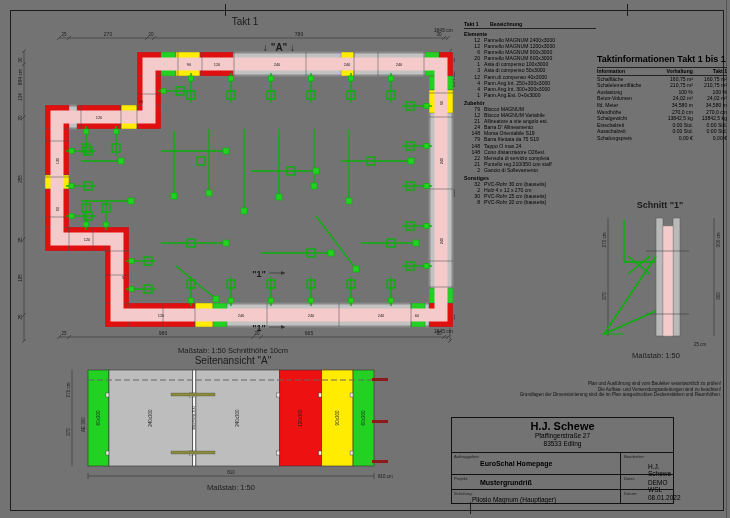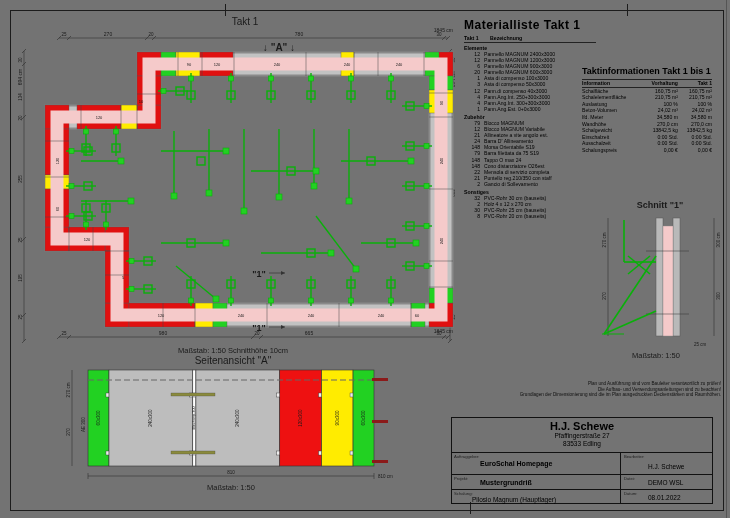--- a/index.html
+++ b/index.html
@@ -11,30 +11,30 @@
   svg text{font-family:"Liberation Sans",sans-serif;fill:#1a1a1a;}
   
   .ml{position:absolute;left:464px;top:18px;width:132px;}
   .ml-title{font-size:12px;font-weight:bold;letter-spacing:.5px;}
   .ml-head{display:flex;font-size:5.2px;font-weight:bold;border-bottom:.7px solid #222;margin-top:3px;padding-bottom:1px;}
   .ml-head .c1{width:26px;}
   .ml-sec{font-size:5.2px;font-weight:bold;margin-top:2px;}
   .ml-row{display:flex;font-size:5.1px;line-height:6.1px;}
   .ml-qty{width:16px;text-align:right;margin-right:4px;flex:none;}
   
-  .ti{position:absolute;left:582px;top:54px;width:130px;margin-top:12px;}
+  .ti{position:absolute;left:597px;top:54px;width:130px;}
   .ti-title{font-size:9px;font-weight:bold;}
   .ti-table{width:100%;border-collapse:collapse;margin-top:3px;}
   .ti-table td,.ti-table th{font-size:5.1px;padding:0 0 .6px 0;text-align:right;font-weight:normal;}
   .ti-table td:first-child,.ti-table th:first-child{text-align:left;}
   .ti-table thead th{font-weight:bold;border-top:.7px solid #222;border-bottom:.7px solid #222;}
   
   .fp{position:absolute;left:455px;top:381px;width:266px;text-align:right;font-size:4.6px;line-height:5.6px;color:#111;}
   
-  .tb{position:absolute;left:451px;top:417px;width:262px;height:87px;border:1.2px solid #111;box-sizing:border-box;}
+  .tb{position:absolute;left:451px;top:417px;width:223px;height:87px;border:1.2px solid #111;box-sizing:border-box;}
   .tb-head{height:34px;border-bottom:1px solid #111;text-align:center;}
   .tb-name{font-size:11px;font-weight:bold;padding-top:2px;}
   .tb-addr{font-size:6.5px;line-height:7.5px;}
   .tb-row{position:relative;border-bottom:1px solid #111;box-sizing:border-box;}
   .tb-row:last-child{border-bottom:none;}
   .tb-cap{position:absolute;left:2px;top:1px;font-size:4.2px;color:#222;}
   .tb-capr{position:absolute;left:172px;top:1px;font-size:4.2px;color:#222;}
   .tb-vl{position:absolute;left:28px;top:7px;font-size:7px;font-weight:bold;}
   .tb-vl2{position:absolute;left:20px;top:6px;font-size:6.5px;}
   .tb-vr{position:absolute;left:196px;top:7px;font-size:6.5px;}
@@ -333,21 +333,20 @@
         <line x1="316" y1="119" x2="316" y2="125"></line>
     </g>
     <text transform="translate(12,36) rotate(-90)" font-size="4.5" text-anchor="middle">270 cm</text>
     <text transform="translate(12,78) rotate(-90)" font-size="4.5" text-anchor="middle">270</text>
     <text x="173" y="120" font-size="4.5" text-anchor="middle">810</text>
     <text x="320" y="124" font-size="4.5">810 cm</text>
     <text x="173" y="136" font-size="7.5" text-anchor="middle">Maßstab: 1:50</text>
   </svg>
 
   <div class="ml">
-    <div class="ml-title">Materialliste  Takt 1</div>
     <div class="ml-head">
       <span class="c1">Takt 1</span>
       <span>Bezeichnung</span>
     </div>
     <div>
         <div class="ml-sec">Elemente</div>
         <div class="ml-row">
           <span class="ml-qty">12</span>
           <span>Pannello MAGNUM 2400x3000</span>
         </div>

